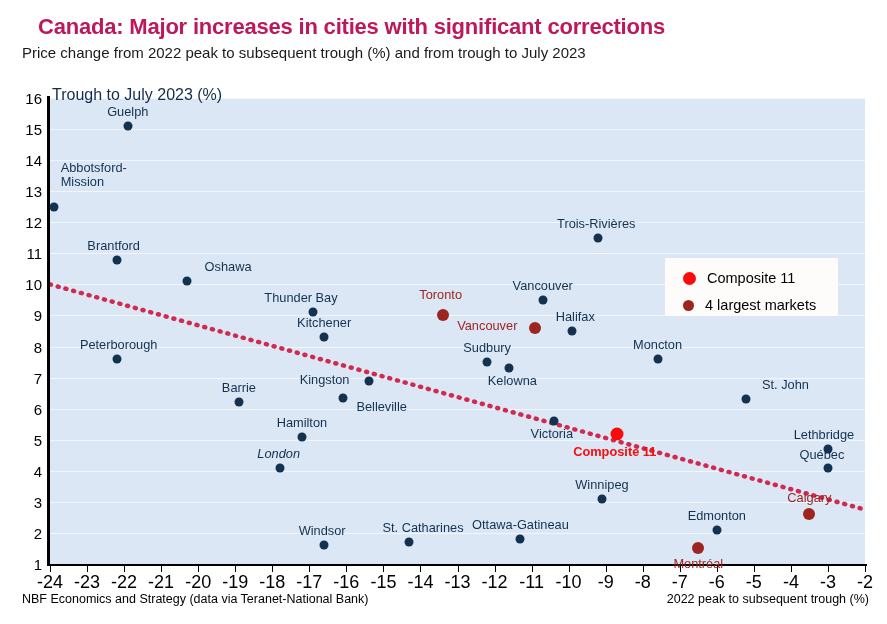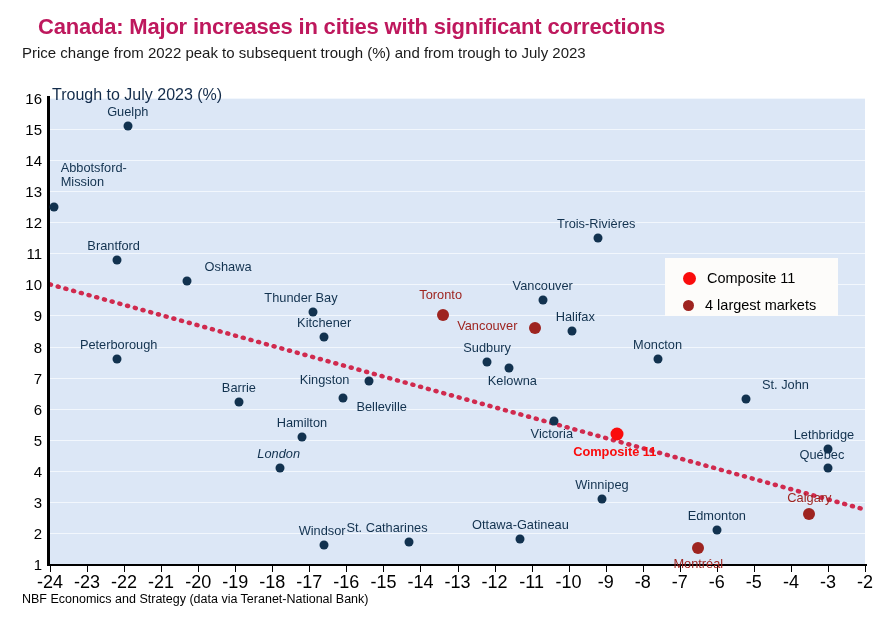--- a/index.html
+++ b/index.html
@@ -276,20 +276,21 @@
       <div class="xtick-mark" style="left: 753.864px;"></div>
       <div class="xtick" style="left: 790.909px;">-4</div>
       <div class="xtick-mark" style="left: 790.909px;"></div>
       <div class="xtick" style="left: 827.955px;">-3</div>
       <div class="xtick-mark" style="left: 827.955px;"></div>
       <div class="xtick" style="left: 865px;">-2</div>
       <div class="xtick-mark" style="left: 865px;"></div>
     </div>
 
   <div class="ylabel-top">Trough to July 2023 (%)</div>
+  <div class="xlabel-right">2022 peak to subsequent trough (%)</div>
   <div class="source">NBF Economics and Strategy (data via Teranet-National Bank)</div>
 
   <div id="legend-box" class="legend" style="left: 665px; top: 258px; width: 173px; height: 58px;">
       <div class="legend-row" style="left: 18px; top: 12px;">
         <span class="legend-swatch" style="width: 13px; height: 13px; background: rgb(250, 12, 12);"></span>
         <span class="legend-text">Composite 11</span>
       </div>
       <div class="legend-row" style="left: 18px; top: 39px;">
         <span class="legend-swatch" style="width: 11px; height: 11px; background: rgb(158, 36, 32);"></span>
         <span class="legend-text">4 largest markets</span>
@@ -352,18 +353,18 @@
     <div class="pt-label" style="left: 278.682px; top: 453.693px; font-style: italic;">London</div>
     <div class="dot city" title="Winnipeg" style="left: 601.977px; top: 498.76px;"></div>
     <div class="pt-label" style="left: 601.977px; top: 484.76px;">Winnipeg</div>
     <div class="dot major" title="Calgary" style="left: 809.432px; top: 514.293px;"></div>
     <div class="pt-label major-label" style="left: 809.432px; top: 498.293px;">Calgary</div>
     <div class="dot city" title="Edmonton" style="left: 716.818px; top: 529.827px;"></div>
     <div class="pt-label" style="left: 716.818px; top: 515.827px;">Edmonton</div>
     <div class="dot city" title="Ottawa-Gatineau" style="left: 520.477px; top: 539.147px;"></div>
     <div class="pt-label" style="left: 520.477px; top: 525.147px;">Ottawa-Gatineau</div>
     <div class="dot city" title="St. Catharines" style="left: 409.341px; top: 542.253px;"></div>
-    <div class="pt-label" style="left: 387px; top: 528.253px;">St. Catharines</div>
+    <div class="pt-label" style="left: 423px; top: 528.253px;">St. Catharines</div>
     <div class="dot city" title="Windsor" style="left: 324.136px; top: 545.36px;"></div>
     <div class="pt-label" style="left: 322.136px; top: 531.36px;">Windsor</div>
     <div class="dot major" title="Montréal" style="left: 698.295px; top: 548.467px;"></div>
     <div class="pt-label major-label" style="left: 698.295px; top: 564.467px;">Montréal</div>
   </div>
 
 </body></html>

